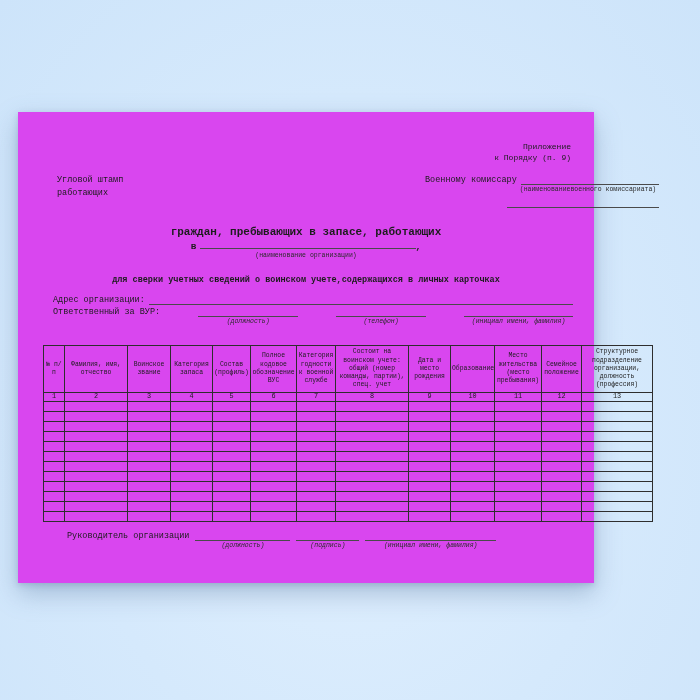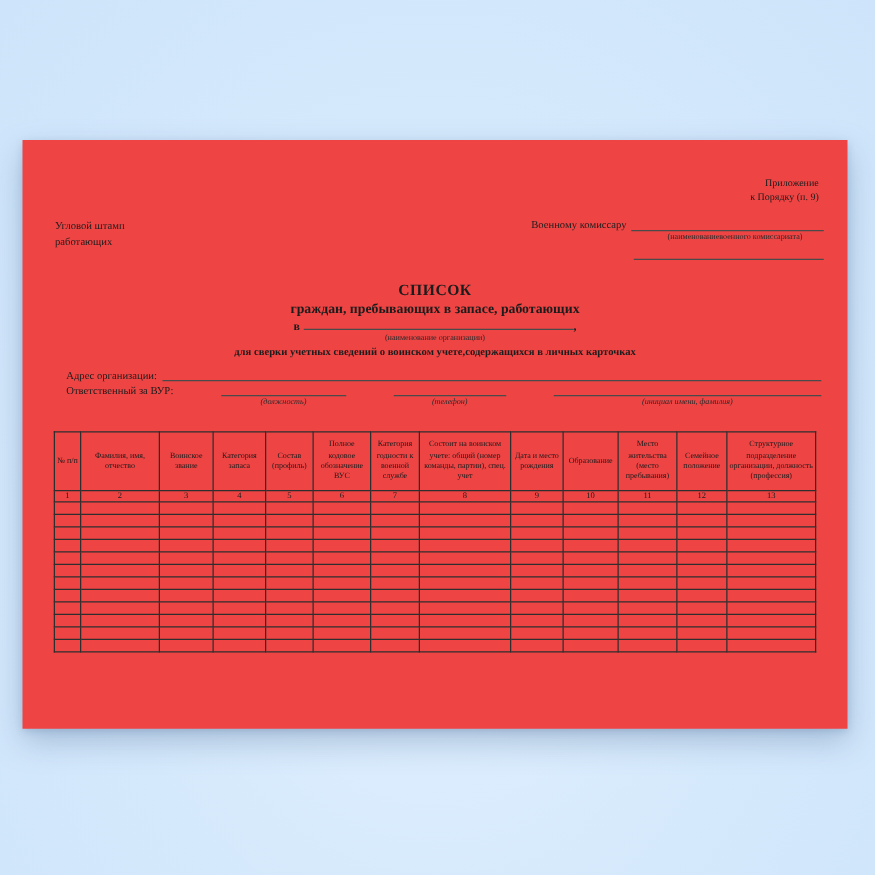--- a/index.html
+++ b/index.html
@@ -4,49 +4,50 @@
 <style>
   html, body { margin:0; padding:0; }
   body {
     width:700px; height:700px; overflow:hidden; position:relative;
     background: radial-gradient(ellipse at 50% 62%, #e1f0fe 0%, #d5e9fc 55%, #cde4fa 100%);
     font-family: "Liberation Serif", serif;
     color:#1c1c1c;
     -webkit-font-smoothing: antialiased;
   }
   .page {
-    position:absolute; left:18px; top:112px; width:660px; height:471px;
-    background:#ef4444;
+    position:absolute; left:18px; top:112px; width:576px; height:471px;
+    background:#d946ef;
     box-shadow: 0 10px 24px rgba(90,120,160,.40), 0 2px 6px rgba(90,120,160,.30);
+    font-family: Liberation Mono, monospace;
   }
   
   .annotation {
     position:absolute; top:29px; right:23px;
     font-size:8px; line-height:1.4; text-align:right;
   }
   
   .stamp {
-    position:absolute; top:62px; left:26px;
+    position:absolute; top:62px; left:39px;
     font-size:8.5px; line-height:1.5;
   }
   
   .commissar { position:absolute; top:62px; left:407px; width:234px; font-size:8.5px; }
-  .commissar .row1 { display:flex; align-items:flex-start; }
+  .commissar .row1 { display:flex; align-items:center; }
   .commissar .row1 .lbl { white-space:nowrap; }
   .commissar .fill { flex:1; border-bottom:1px solid #4a4a4a; height:10px; margin-left:4px; }
   .commissar .cap { margin-left:92px; text-align:center; font-size:6.5px; line-height:1.4; color:#2a2a2a;}
   .commissar .line2 { border-bottom:1px solid #4a4a4a; height:13px; margin-left:82px; }
   
   .title-block { position:absolute; top:113px; left:0; width:100%; text-align:center; }
   .t1 { font-size:12.5px; font-weight:bold; letter-spacing:.4px; }
   .t2 { font-size:11px; font-weight:bold; margin-top:1px; }
   .t3 { font-size:9.5px; font-weight:bold; margin-top:1px; }
   .t3 .orgline { display:inline-block; width:216px; border-bottom:1px solid #4a4a4a; height:9px; margin-left:3px; }
   .t3cap { font-size:6.5px; margin-top:0px; font-weight:normal; color:#2a2a2a; }
-  .t4 { font-size:8.5px; font-weight:bold; margin-top:2px; }
+  .t4 { font-size:8.5px; font-weight:bold; margin-top:16px; }
   
   .address { position:absolute; top:183px; left:24px; right:21px; font-size:8.5px; }
   .flexrow { display:flex; align-items:flex-start; line-height:1.25; }
   .flexrow .lbl { white-space:nowrap;margin-left:11px; }
   .fill-line { flex:1; border-bottom:1px solid #4a4a4a; height:9px; margin-left:4px; }
   .seg { display:flex; flex-direction:column; margin-left:6px; }
   .seg .ln { border-bottom:1px solid #4a4a4a; height:9px; }
   .seg .cap { font-size:6.5px; text-align:center; line-height:1.45; color:#2a2a2a; }
   .seg1 { width:100px; } .seg2 { width:90px; } .seg3 { flex:1; }
   .addr-row2 { margin-top:1px;gap:32px; }
@@ -84,21 +85,20 @@
   <div class="commissar">
     <div class="row1">
       <span class="lbl">Военному комиссару</span>
       <span class="fill"></span>
     </div>
     <div class="cap">(наименованиевоенного комиссариата)</div>
     <div class="line2"></div>
   </div>
 
   <div class="title-block">
-    <div class="t1">СПИСОК</div>
     <div class="t2">граждан, пребывающих в запасе, работающих</div>
     <div class="t3">
       <span>в</span><span class="orgline"></span><span>,</span>
     </div>
     <div class="t3cap">(наименование организации)</div>
     <div class="t4">для сверки учетных сведений о воинском учете,содержащихся в личных карточках</div>
   </div>
 
   <div class="address">
     <div class="flexrow">
@@ -347,14 +347,29 @@
           <td></td>
           <td></td>
           <td></td>
           <td></td>
           <td></td>
           <td></td>
         </tr>
       </tbody>
   </table>
 
+  <div class="footer flexrow">
+    <span class="lbl">Руководитель организации</span>
+    <span class="seg seg1">
+      <i class="ln"></i>
+      <i class="cap">(должность)</i>
+    </span>
+    <span class="seg seg2">
+      <i class="ln"></i>
+      <i class="cap">(подпись)</i>
+    </span>
+    <span class="seg seg3">
+      <i class="ln"></i>
+      <i class="cap">(инициал имени, фамилия)</i>
+    </span>
+  </div>
 
 </div>
 
 </body></html>

